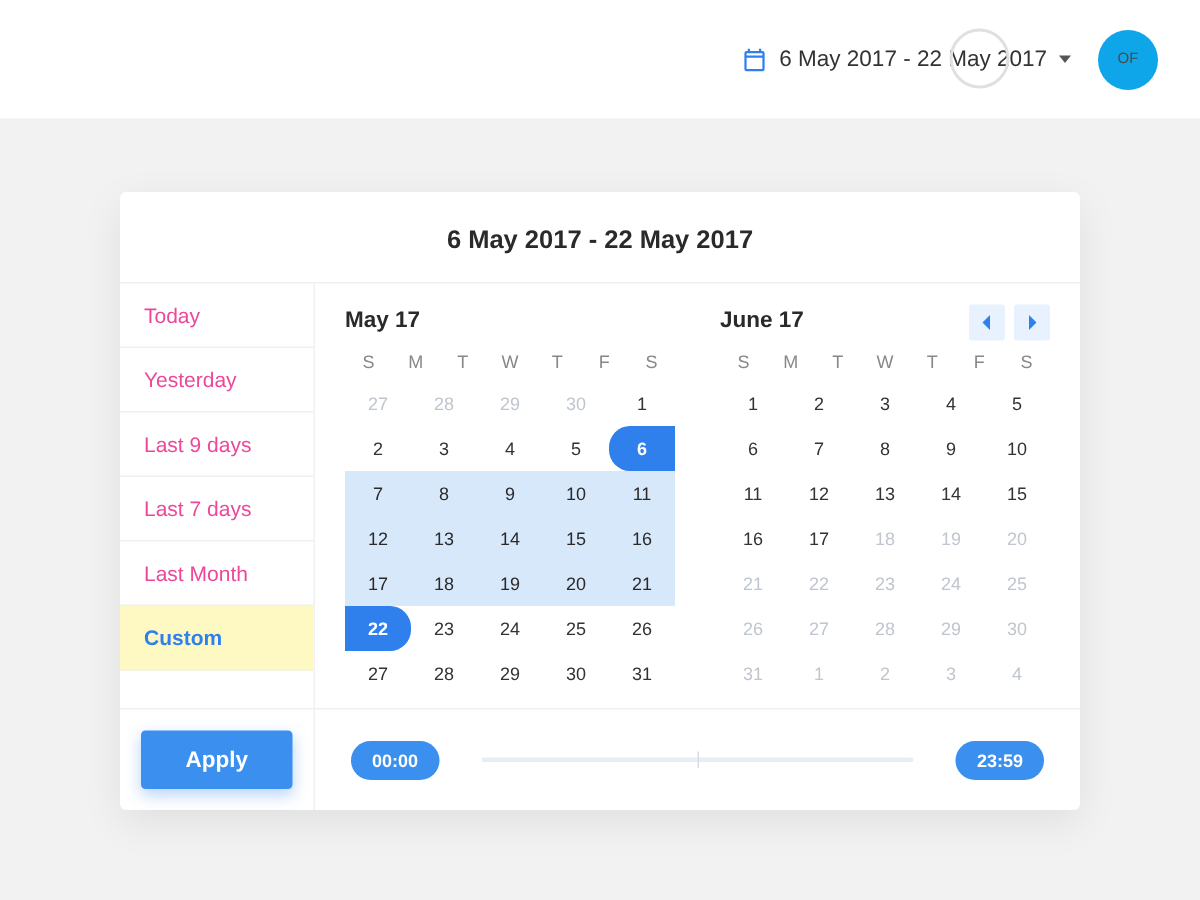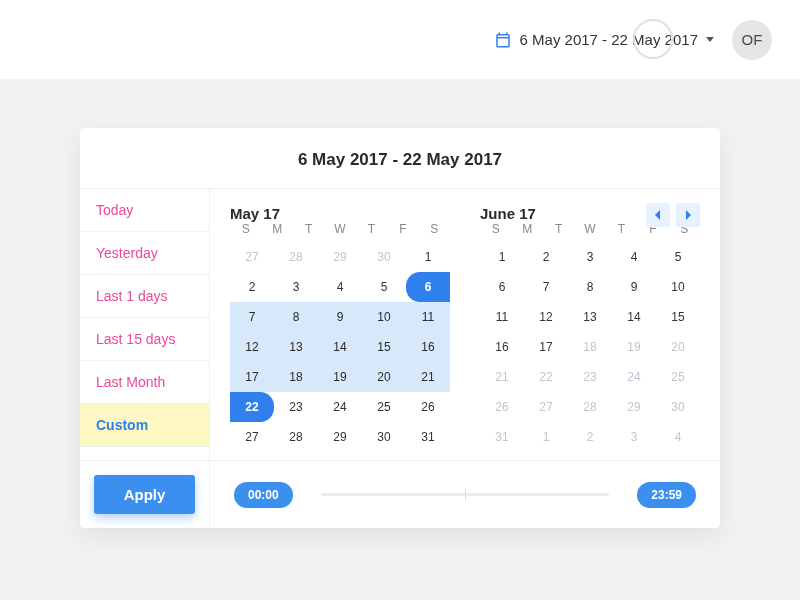--- a/index.html
+++ b/index.html
@@ -2,30 +2,30 @@
 <html><head>
 <meta charset="utf-8">
 <style>
 *{box-sizing:border-box;margin:0;padding:0;font-family:'Segoe UI',Arial,sans-serif}
 body{background:#f2f2f2;width:800px;height:600px;overflow:hidden}
 .topbar{background:#fff;height:80px;display:flex;align-items:center;justify-content:flex-end;padding:0 28px;gap:18px;border-bottom:1px solid #eef0f2}
 .dr-trigger{display:flex;align-items:center;gap:8px;font-size:15px;color:#333;position:relative;cursor:pointer}
 .cal-icon{width:18px;height:18px;fill:#2f80ed}
 .caret{width:0;height:0;border-left:4px solid transparent;border-right:4px solid transparent;border-top:5px solid #555}
 .circle-highlight{position:absolute;width:40px;height:40px;border:2px solid #e0e0e0;border-radius:50%;left:139px;top:-12px}
-.avatar{width:40px;height:40px;border-radius:50%;background:#e5e5e5;display:flex;align-items:center;justify-content:center;font-size:15px;color:#4a4a4a;font-weight:500}
+.avatar{width:40px;height:40px;border-radius:50%;background:#0ea5e9;display:flex;align-items:center;justify-content:center;font-size:10px;color:#4a4a4a;font-weight:500}
 .panel{width:640px;background:#fff;margin:48px auto 0;border-radius:4px;box-shadow:0 8px 28px rgba(0,0,0,.08)}
 .panel-title{text-align:center;padding:22px 0 18px;font-size:17px;font-weight:700;color:#2a2a2a}
 .panel-body{display:flex;border-top:1px solid #eef0f2}
 .presets{width:130px;border-right:1px solid #eef0f2}
 .preset{padding:13px 16px;font-size:14px;color:#ec4899;border-bottom:1px solid #eef0f2;cursor:pointer}
 .preset.active{background:#fef9c3;color:#2f80ed;font-weight:700}
 .calwrap{flex:1;padding:16px 20px 8px;display:flex;gap:30px;position:relative}
 .cal{flex:1}
-.calhead{display:flex;align-items:center;}
+.calhead{display:flex;align-items:center;margin-bottom:12px}
 .calhead .mname{font-size:15px;font-weight:700;color:#2a2a2a}
 .navbtns{position:absolute;right:20px;top:14px;display:flex;gap:6px}
 .navbtn{width:24px;height:24px;background:#e8f2fe;display:flex;align-items:center;justify-content:center;cursor:pointer;border-radius:2px}
 .navbtn svg{width:10px;height:10px;fill:#2f80ed}
 .dow{display:grid;grid-template-columns:repeat(7,1fr);margin-bottom:6px}
 .dow span{text-align:center;font-size:12px;color:#888;font-weight:500}
 .days{display:grid;grid-template-columns:repeat(5,1fr)}
 .d{height:30px;display:flex;align-items:center;justify-content:center;font-size:12px;color:#333;cursor:pointer;position:relative}
 .d.o{color:#bfc6cf}
 .d.r{background:#d8e8fb;color:#2a2a2a}
@@ -54,22 +54,22 @@
   </div>
   <div class="avatar">OF</div>
 </div>
 
 <div class="panel">
   <div class="panel-title">6 May 2017 - 22 May 2017</div>
   <div class="panel-body">
     <div class="presets" id="presets">
         <div class="preset">Today</div>
         <div class="preset">Yesterday</div>
-        <div class="preset">Last 1 days</div>
-        <div class="preset">Last 15 days</div>
+        <div class="preset">Last 9 days</div>
+        <div class="preset">Last 7 days</div>
         <div class="preset">Last Month</div>
         <div class="preset active">Custom</div>
       </div>
     <div class="calwrap">
       <div class="cal">
         <div class="calhead">
             <span class="mname">May 17</span>
           </div>
         <div class="dow" id="dowL">
             <span>S</span>

